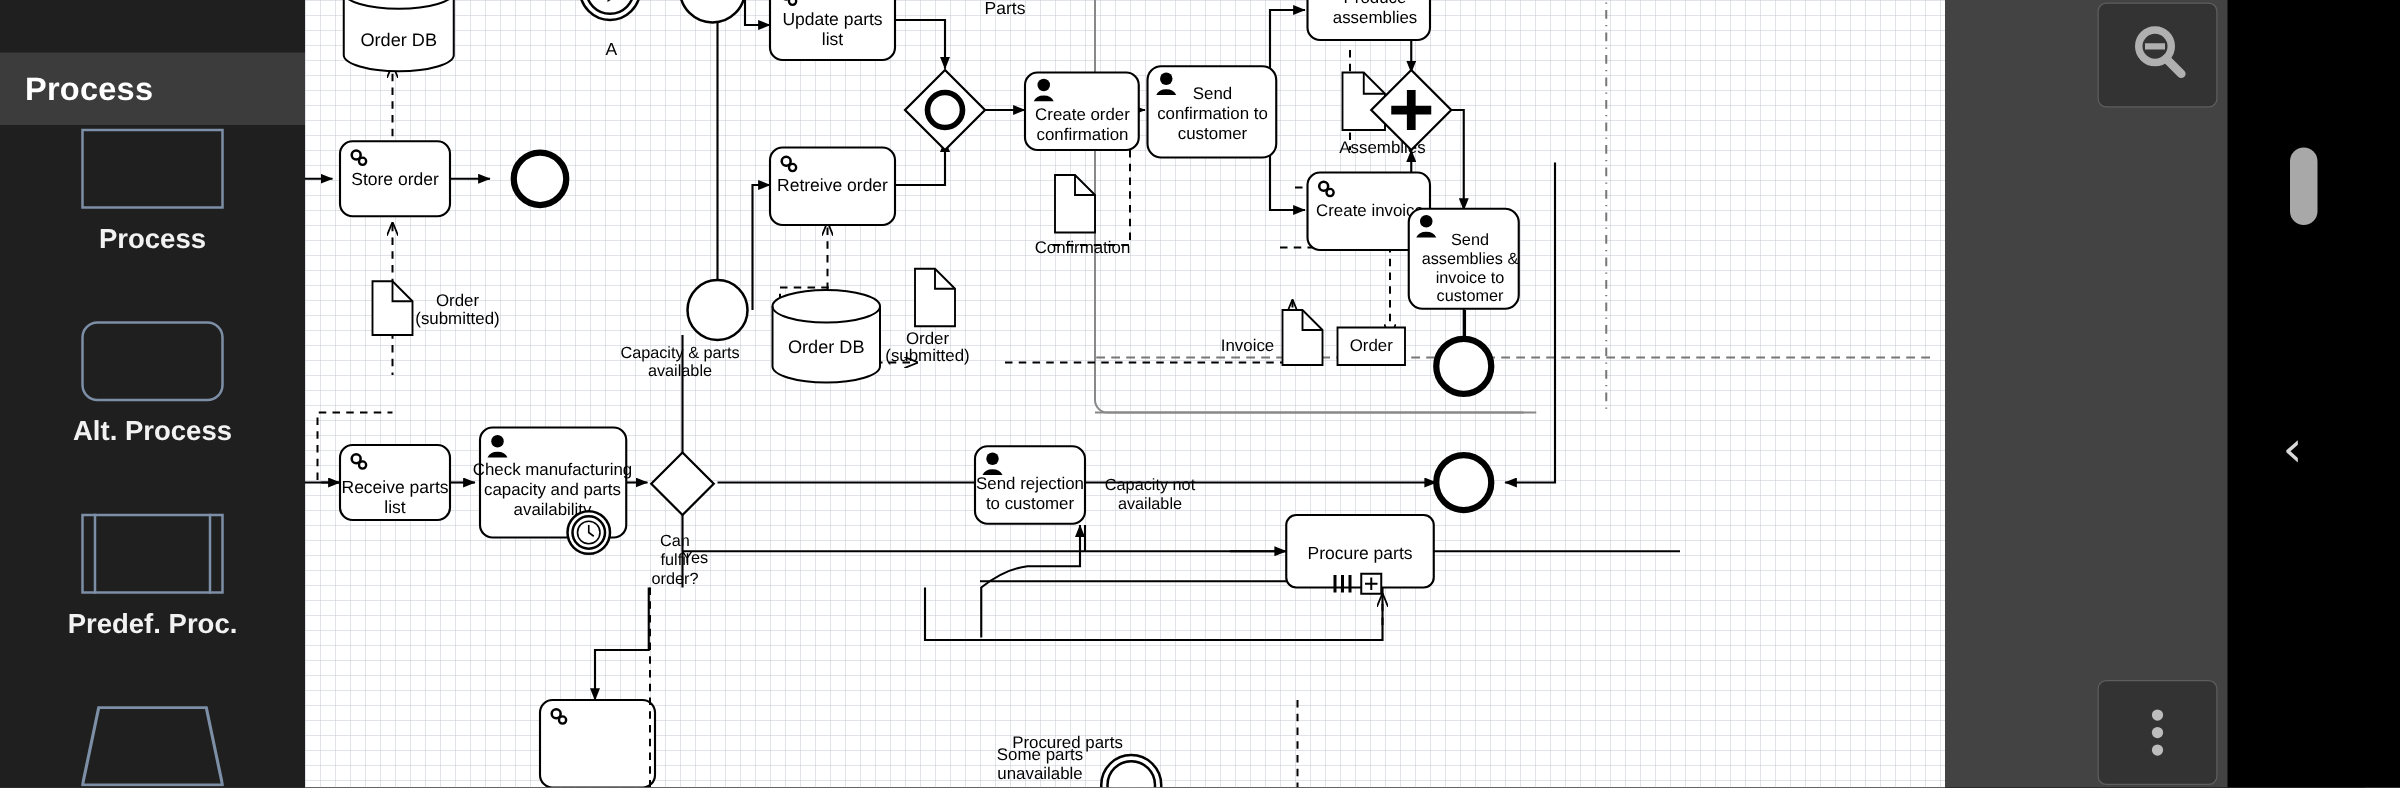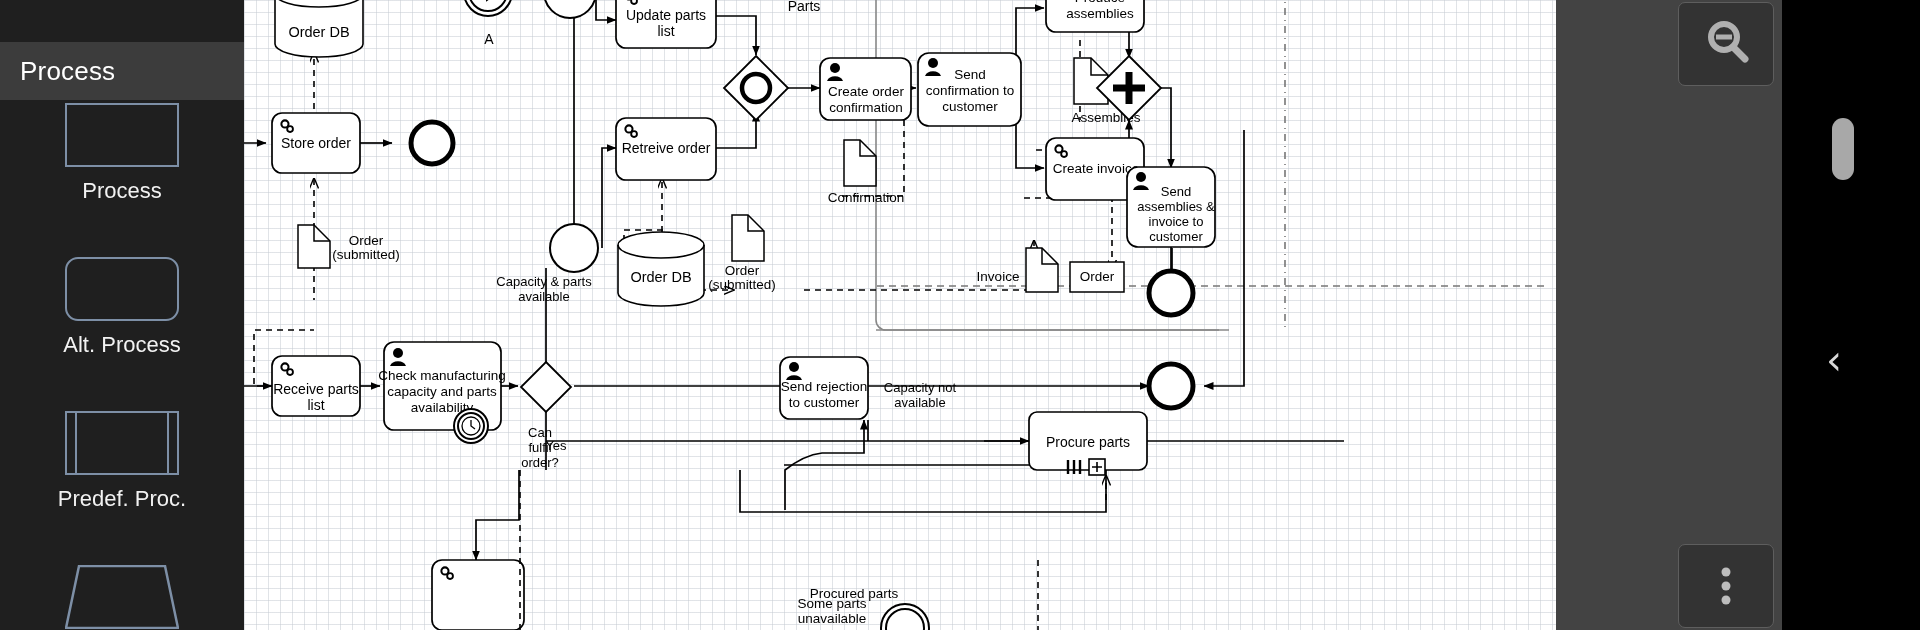--- a/index.html
+++ b/index.html
@@ -9,20 +9,21 @@
     background: #000;
     font-family: "Liberation Sans", sans-serif;
   }
   #app { position: relative; width: 1920px; height: 630px; background: #000; }
 
   
   #palette {
     position: absolute; left: 0; top: 0;
     width: 244px; height: 630px;
     background: #1f1f1f;
+    font-weight: bold;
   }
   #palette-header {
     position: absolute; left: 0; top: 42px;
     width: 244px; height: 58px;
     background: #3c3c3c;
     display: flex; align-items: center;
     padding-left: 20px;
   }
   #palette-header .ttl {
     color: #fff; font-size: 26px; letter-spacing: .2px;

